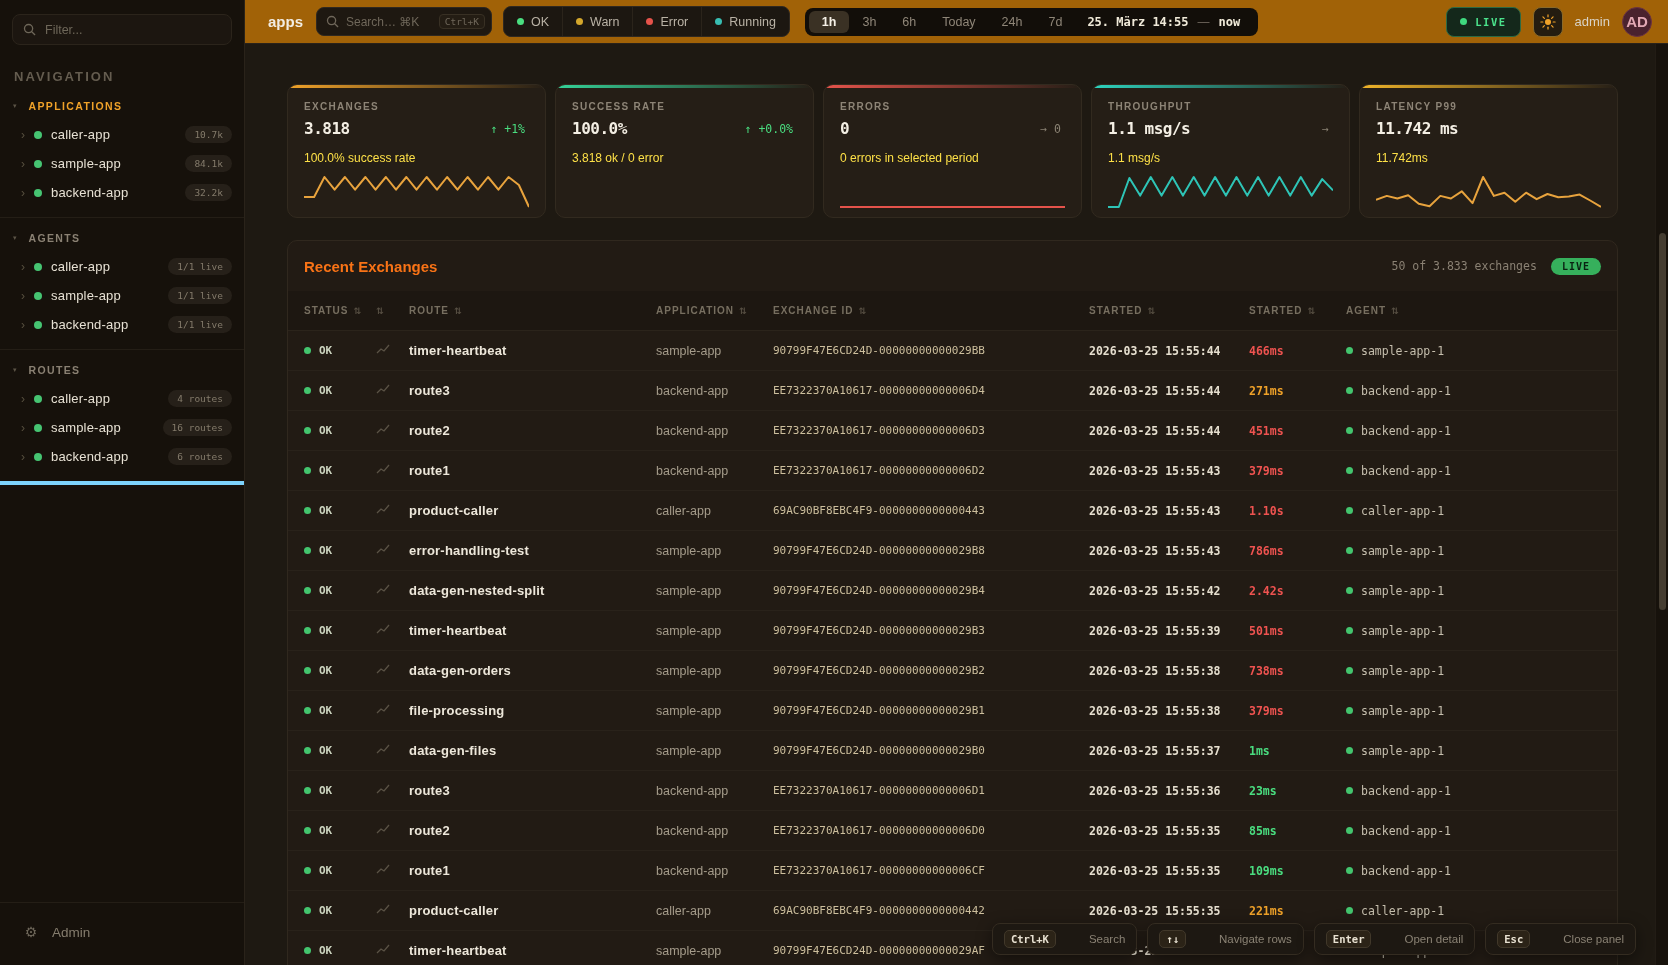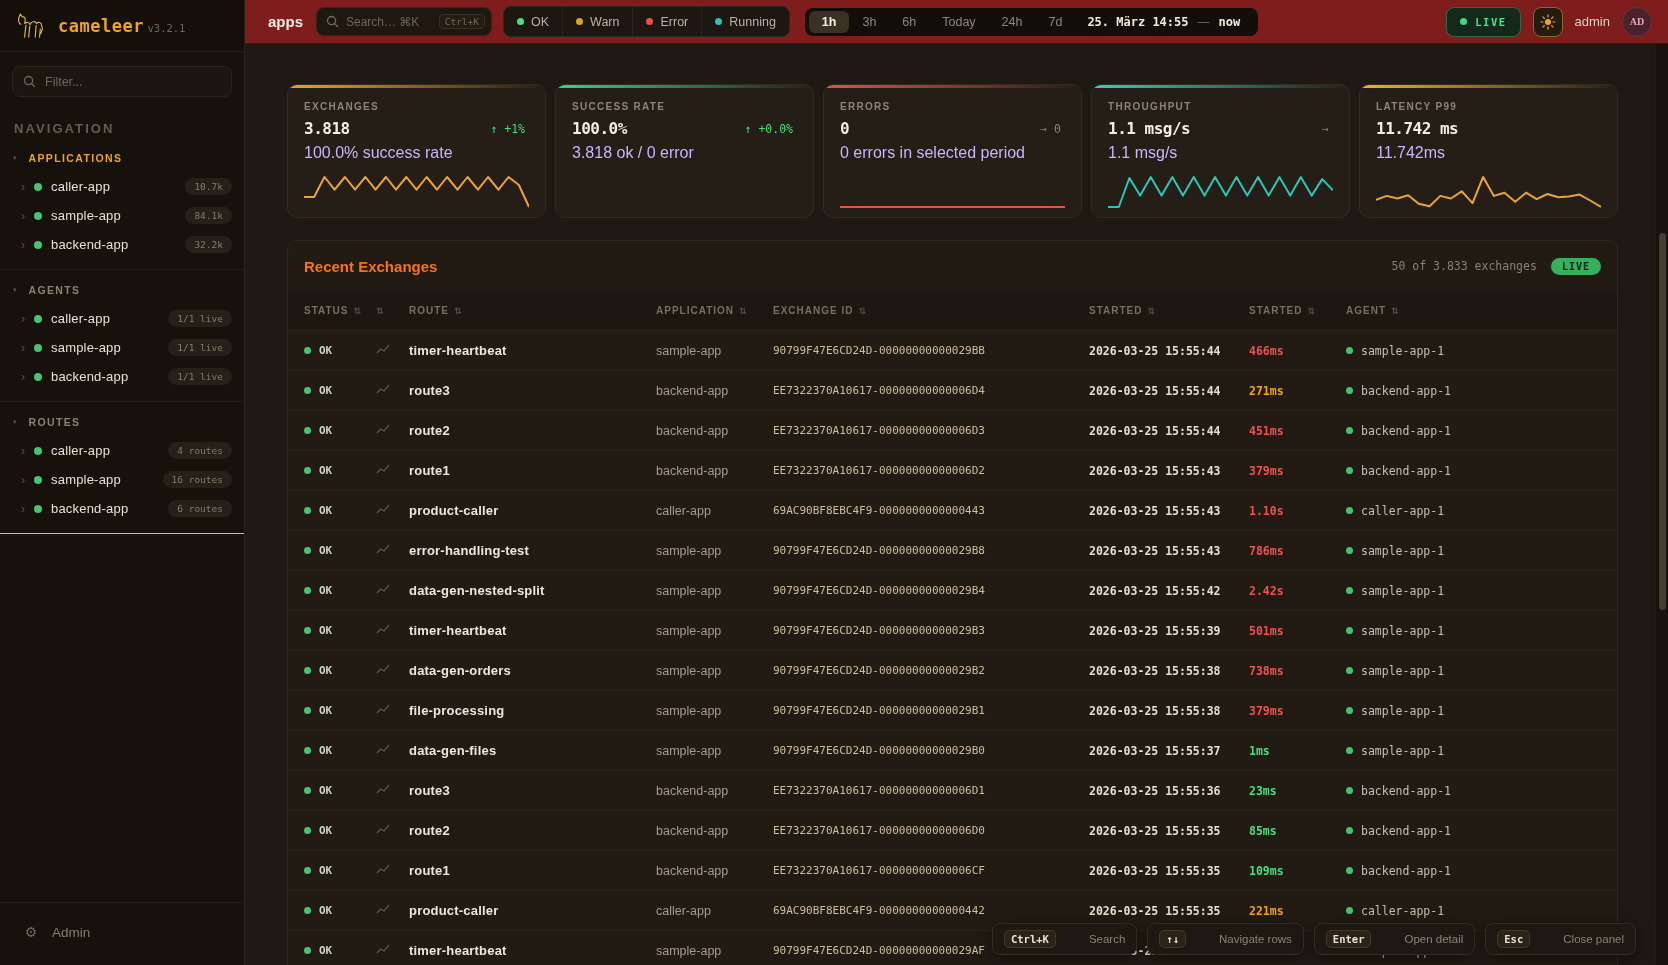--- a/index.html
+++ b/index.html
@@ -12,69 +12,69 @@
   .app { display:flex; width:100%; height:100%; }
 
   
   .sidebar { width:245px; flex-shrink:0; background:#16110b; border-right:1px solid #2a231a; display:flex; flex-direction:column; }
   .logo-row { height:52px; display:flex; align-items:center; gap:10px; padding:0 14px; border-bottom:1px solid #241e15; background:#140f09; flex-shrink:0; }
   .logo-title { font-family:"DejaVu Sans Mono",monospace; font-weight:bold; font-size:17px; color:#f0a229; letter-spacing:.5px; }
   .logo-version { font-family:"DejaVu Sans Mono",monospace; font-size:10.5px; color:#6f675a; }
   .filter-box { display:flex; align-items:center; gap:9px; margin:14px 12px 4px; height:31px; border:1px solid #2b241b; border-radius:8px; background:#1c1610; padding:0 10px; color:#6e6759; font-size:12.5px; }
   .nav-label { margin:20px 14px 2px; font-size:13px; letter-spacing:.16em; color:#645c4f; font-weight:bold; }
   .section { padding:8px 0 10px; border-bottom:1px solid #241e16; }
-  .section:last-of-type { border-bottom:1px solid #7dd3fc; }
+  .section:last-of-type { border-bottom:4px solid #7dd3fc; }
   .section-head { display:flex; align-items:center; gap:12px; padding:6px 14px 8px 13px; cursor:pointer; }
   .caret { font-size:7px; color:#5c5447; }
   .section-title { font-size:10.5px; font-weight:bold; letter-spacing:.13em; color:#8a8173; }
   .section-title.amber { color:#f0a229; }
   .side-item { display:flex; align-items:center; height:29px; padding:0 12px 0 21px; gap:9px; cursor:pointer; }
   .side-chevron { color:#57503f; font-size:12px; line-height:1; }
   .side-dot { width:8px; height:8px; border-radius:50%; background:#46c472; flex-shrink:0; }
   .side-label { font-size:13px; color:#e7e1d4; font-weight:500; flex:1; letter-spacing:.2px; }
   .side-badge { font-family:"DejaVu Sans Mono",monospace; font-size:9.5px; color:#847b6b; background:#262019; padding:3px 9px; border-radius:999px; }
   .side-footer { margin-top:auto; border-top:1px solid #241e16; padding:12px 0 16px; }
   .footer-item { display:flex; align-items:center; gap:13px; padding:9px 14px 9px 23px; color:#857d6e; font-size:13.5px; cursor:pointer; }
   .footer-icon { width:16px; display:flex; justify-content:center; color:#6e675a; font-size:14px; }
 
   
   .main { flex:1; display:flex; flex-direction:column; min-width:0; }
-  .topbar { height:44px; flex-shrink:0; background:#7f1d1d; border-bottom:1px solid #29221a; display:flex; align-items:center; padding:0 16px 0 23px; gap:11px; }
+  .topbar { height:44px; flex-shrink:0; background:#a16207; border-bottom:1px solid #29221a; display:flex; align-items:center; padding:0 16px 0 23px; gap:11px; }
   .apps-label { font-size:15px; font-weight:bold; color:#f2ede3; margin-right:2px; }
   .search-box { width:176px; height:29px; display:flex; align-items:center; gap:7px; background:#1e1811; border:1px solid #2f2820; border-radius:8px; padding:0 6px 0 9px; color:#6f675a; font-size:12px; }
   .search-ph { flex:1; white-space:nowrap; overflow:hidden; }
   .kbd-sm { font-family:"DejaVu Sans Mono",monospace; font-size:9.5px; color:#6f675a; border:1px solid #383024; background:#241d14; border-radius:4px; padding:1px 5px; }
   .filters { height:31px; display:flex; align-items:stretch; border:1px solid #2f2820; background:#1c1711; border-radius:8px; overflow:hidden; }
   .filter-seg { display:flex; align-items:center; gap:7px; padding:0 13px; font-size:12.5px; color:#b9b2a5; border-left:1px solid #2b241b; cursor:pointer; }
   .filter-seg:first-child { border-left:none; }
   .f-dot { width:7px; height:7px; border-radius:50%; }
   .time-group { display:flex; align-items:center; background:#120e09; border-radius:8px; padding:3px 4px; margin-left:4px;justify-content:flex-end; }
   .time-btn { font-size:12.5px; color:#8f8678; padding:4px 13px; border-radius:6px; cursor:pointer; white-space:nowrap; }
   .time-btn.active { background:#3a3124; color:#f6f1e7; font-weight:bold; }
   .time-display { display:flex; align-items:center; gap:9px; padding:0 14px 0 12px; }
   .time-from,.time-to { font-family:"DejaVu Sans Mono",monospace; font-weight:bold; font-size:12px; color:#f0ead9; white-space:nowrap; }
   .time-sep { color:#6f675c; font-size:12px; }
   .top-right { margin-left:auto; display:flex; align-items:center; gap:12px; }
   .live-btn { display:flex; align-items:center; gap:8px; height:30px; padding:0 13px; background:#14281b; border:1px solid #2d6a43; border-radius:8px; cursor:pointer; }
   .live-dot { width:7px; height:7px; border-radius:50%; background:#3fd97f; }
   .live-text { font-family:"DejaVu Sans Mono",monospace; font-weight:bold; font-size:10.5px; letter-spacing:1.5px; color:#4be38c; }
   .theme-btn { width:30px; height:30px; border:1px solid #8a6a2a; background:#241c10; border-radius:8px; display:flex; align-items:center; justify-content:center; cursor:pointer; }
   .admin-name { font-size:13px; color:#d9d3c7; }
-  .avatar { width:30px; height:30px; border-radius:50%; background:#4a222e; border:1px solid #6b3242; color:#e2a8b4; font-size:10px; font-weight:bold; display:flex; align-items:center; justify-content:center; cursor:pointer;font-family:Liberation Serif, serif; }
+  .avatar { width:30px; height:30px; border-radius:50%; background:#4a222e; border:1px solid #6b3242; color:#e2a8b4; font-size:15px; font-weight:bold; display:flex; align-items:center; justify-content:center; cursor:pointer; }
 
   
   .content { flex:1; padding:40px 50px 0 42px; background:#1e1912; overflow:hidden; }
   .cards { display:flex; gap:9px; }
   .card { flex:1; height:134px; position:relative; background:#251e16; border:1px solid #322a1f; border-radius:10px; padding:16px 16px 10px; overflow:hidden; }
   .card-accent { position:absolute; top:0; left:0; right:0; height:3px; }
   .card-label { font-size:10px; letter-spacing:.13em; color:#8d8476; font-weight:bold; }
   .card-valrow { display:flex; align-items:center; justify-content:space-between; margin-top:7px; }
   .card-value { font-family:"DejaVu Sans Mono",monospace; font-weight:bold; font-size:16px; color:#f4efe4; letter-spacing:-.5px; white-space:nowrap; }
   .card-delta { font-family:"DejaVu Sans Mono",monospace; font-size:11.5px; margin-right:4px; white-space:nowrap; }
-  .card-sub { font-size:16px; color:#c4b5fd; margin-top:6px; }
+  .card-sub { font-size:12px; color:#fde047; margin-top:13px; }
   .spark { position:absolute; left:16px; bottom:7px; width:calc(100% - 32px); height:36px; }
 
   
   .panel { margin-top:22px; background:#221b14; border:1px solid #30281e; border-radius:10px; overflow:hidden; height:750px; }
   .panel-head { height:50px; display:flex; align-items:center; justify-content:space-between; padding:0 16px; }
   .panel-title { font-size:15px; font-weight:bold; color:#f97316; }
   .panel-meta { display:flex; align-items:center; gap:14px; }
   .count { font-family:"DejaVu Sans Mono",monospace; font-size:11.5px; color:#8a8173; }
   .live-pill { background:#36b05c; color:#0a2212; font-family:"DejaVu Sans Mono",monospace; font-weight:bold; font-size:10px; padding:3px 11px; border-radius:999px; letter-spacing:1px; }
   .grid-row { display:grid; grid-template-columns:72px 33px 247px 117px 316px 160px 97px 1fr; padding:0 16px; align-items:center; }
@@ -98,29 +98,20 @@
   .hint-label { font-size:11.5px; color:#8a8274; white-space:nowrap;margin-left:24px; }
   .gutter { position:fixed; top:44px; right:0; width:13px; bottom:0; background:#17120c; border-left:1px solid #221c15; z-index:40; }
   .thumb { position:absolute; top:189px; left:3px; width:7px; height:377px; background:#453d31; border-radius:4px; }
 </style>
 </head>
 <body>
 
 <div class="app">
 
   <aside class="sidebar">
-    <div class="logo-row">
-      <svg width="34" height="32" viewBox="0 0 40 36">
-        <path d="M8 16 C5.5 15 4.5 11 6 7.5 L7.5 4 L10 7.5 C12 6.5 13.5 8.5 13.2 11 L12.6 15 C15 13 18 13.5 19 16.5 C20 12.5 25 11.5 26.4 15.2 C28.5 12.5 32.5 13.8 32.5 17.5 L33.5 21.5 L31.5 27 M14 17 L12.5 31 M18.5 18.5 L17.3 31 M26 17.5 L25 31 M31 21.5 L30 31" fill="none" stroke="#d3b14e" stroke-width="1.4" stroke-linecap="round" stroke-linejoin="round"></path>
-      </svg>
-      <span>
-        <span class="logo-title">cameleer</span>
-        <span class="logo-version">v3.2.1</span>
-      </span>
-    </div>
 
     <div class="filter-box">
       <svg width="13" height="13" viewBox="0 0 14 14">
         <circle cx="6" cy="6" r="4.4" fill="none" stroke="#6e6759" stroke-width="1.4"></circle>
         <line x1="9.4" y1="9.4" x2="13" y2="13" stroke="#6e6759" stroke-width="1.4"></line>
       </svg>
       <span>Filter...</span>
     </div>
 
     <div class="nav-label">NAVIGATION</div>

